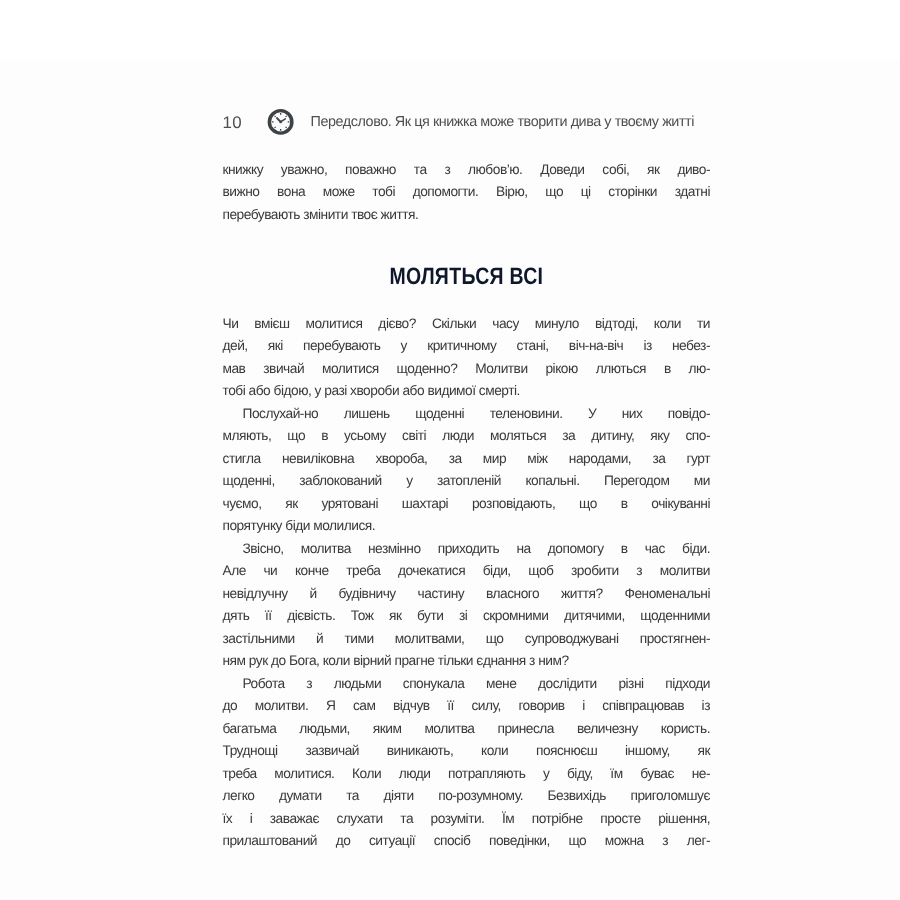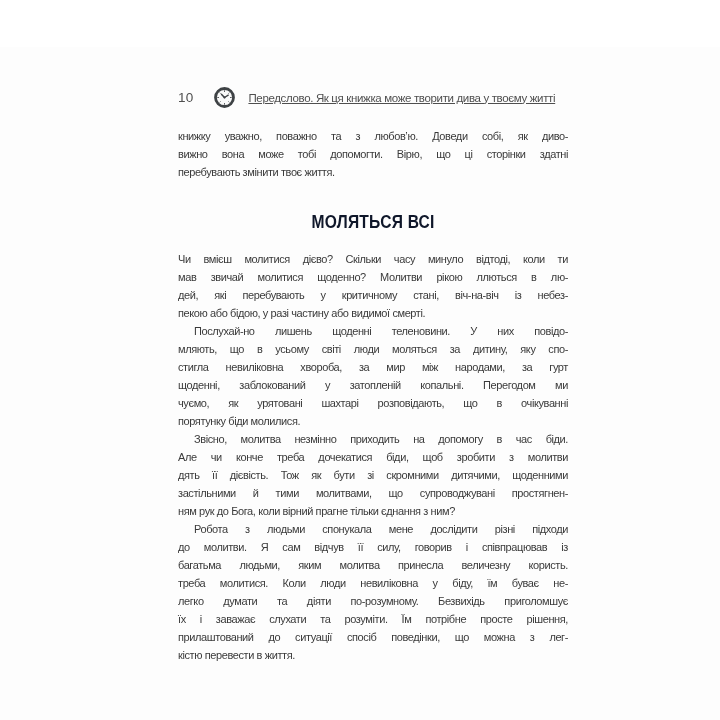--- a/index.html
+++ b/index.html
@@ -15,21 +15,21 @@
   .running-head {
     position: absolute;
     left: 178px;
     top: 39px;
     display: flex;
     align-items: center;
     color: #4f4f4f;
   }
   .pagenum { font-size: 13.5px; letter-spacing: 0.2px; }
   .clock { margin-left: 20px; width: 23px; height: 23px; display: inline-flex; }
-  .rtitle { margin-left: 12px; font-size: 11.5px; letter-spacing: -0.35px; text-decoration: underline; }
+  .rtitle { margin-left: 12px; font-size: 11.5px; letter-spacing: -0.35px; }
   .content {
     position: absolute;
     left: 178px;
     top: 80px;
     width: 390px;
     color: #3a3a3a;
   }
   .ln {
     font-size: 11px;
     line-height: 18px;
@@ -84,47 +84,48 @@
       <div class="ln">вижно вона може тобі допомогти. Вірю, що ці сторінки здатні</div>
       <div class="ln last">перебувають змінити твоє життя.</div>
     </div>
 
     <h2 class="heading">
       <span class="cond">МОЛЯТЬСЯ ВСІ</span>
     </h2>
 
     <div class="para">
       <div class="ln">Чи вмієш молитися дієво? Скільки часу минуло відтоді, коли ти</div>
+      <div class="ln">дей, які перебувають у критичному стані, віч-на-віч із небез-</div>
       <div class="ln">мав звичай молитися щоденно? Молитви рікою ллються в лю-</div>
-      <div class="ln">дей, які перебувають у критичному стані, віч-на-віч із небез-</div>
-      <div class="ln last">пекою або бідою, у разі частину або видимої смерті.</div>
+      <div class="ln last">тобі або бідою, у разі хвороби або видимої смерті.</div>
     </div>
 
     <div class="para">
       <div class="ln in">Послухай-но лишень щоденні теленовини. У них повідо-</div>
       <div class="ln">мляють, що в усьому світі люди моляться за дитину, яку спо-</div>
       <div class="ln">стигла невиліковна хвороба, за мир між народами, за гурт</div>
       <div class="ln">щоденні, заблокований у затопленій копальні. Перегодом ми</div>
       <div class="ln">чуємо, як урятовані шахтарі розповідають, що в очікуванні</div>
       <div class="ln last">порятунку біди молилися.</div>
     </div>
 
     <div class="para">
       <div class="ln in">Звісно, молитва незмінно приходить на допомогу в час біди.</div>
       <div class="ln">Але чи конче треба дочекатися біди, щоб зробити з молитви</div>
+      <div class="ln">невідлучну й будівничу частину власного життя? Феноменальні</div>
       <div class="ln">дять її дієвість. Тож як бути зі скромними дитячими, щоденними</div>
       <div class="ln">застільними й тими молитвами, що супроводжувані простягнен-</div>
       <div class="ln last">ням рук до Бога, коли вірний прагне тільки єднання з ним?</div>
     </div>
 
     <div class="para">
       <div class="ln in">Робота з людьми спонукала мене дослідити різні підходи</div>
       <div class="ln">до молитви. Я сам відчув її силу, говорив і співпрацював із</div>
       <div class="ln">багатьма людьми, яким молитва принесла величезну користь.</div>
-      <div class="ln">треба молитися. Коли люди невиліковна у біду, їм буває не-</div>
+      <div class="ln">Труднощі зазвичай виникають, коли пояснюєш іншому, як</div>
+      <div class="ln">треба молитися. Коли люди потрапляють у біду, їм буває не-</div>
       <div class="ln">легко думати та діяти по-розумному. Безвихідь приголомшує</div>
       <div class="ln"><span>їх і заважає слухати та розуміти. Їм потрібне </span><span class="em">просте</span><span> рішення,</span></div>
       <div class="ln">прилаштований до ситуації спосіб поведінки, що можна з лег-</div>
-      <div class="ln last">кістю перевести в життя.</div>
     </div>
 
   </main>
 </div>
 
 </body></html>

